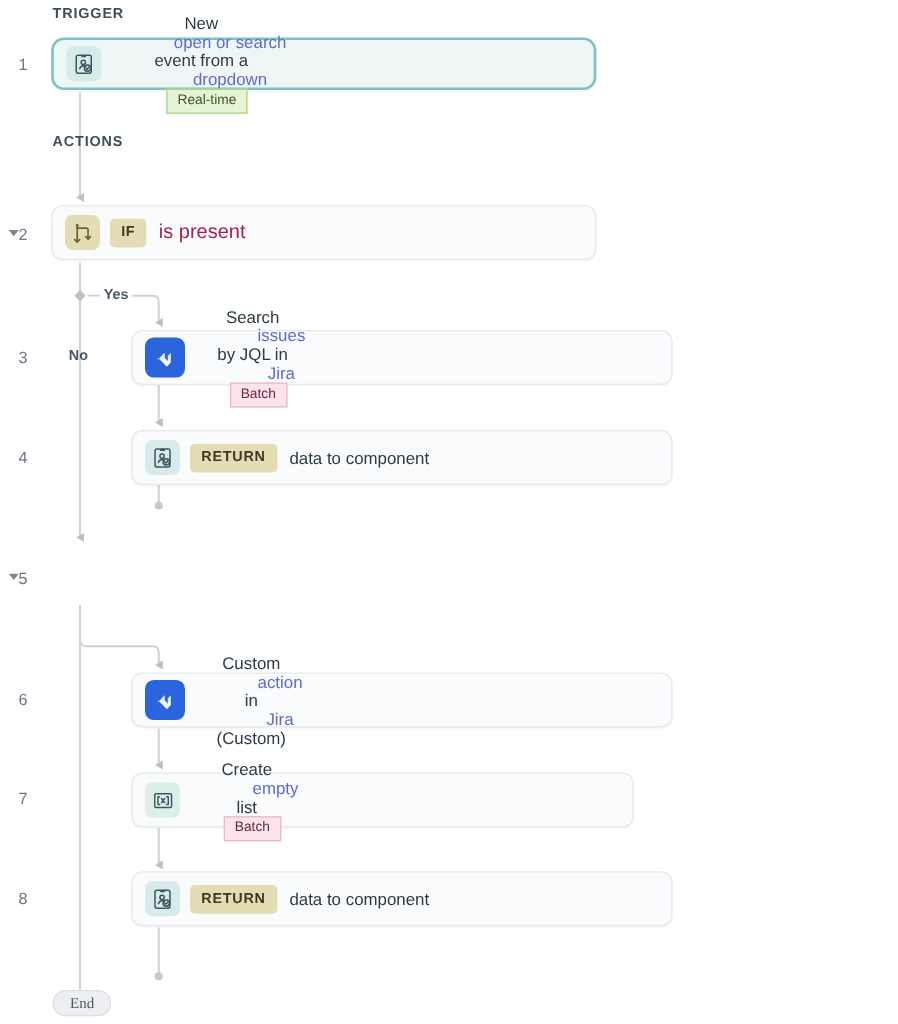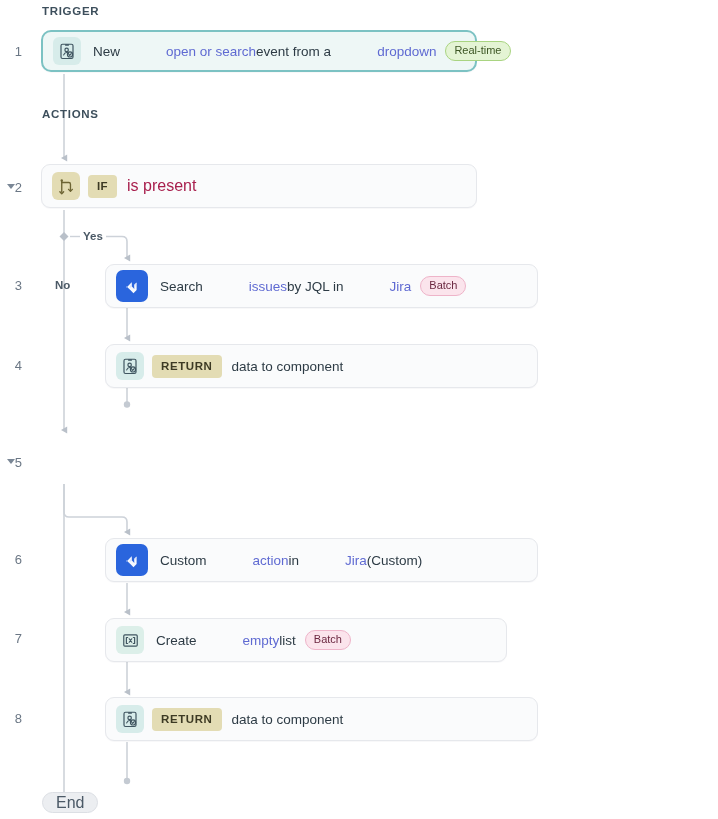--- a/index.html
+++ b/index.html
@@ -93,29 +93,30 @@
   .icon-box.jira { background: #2a65dd; width: 32px; height: 32px; border-radius: 7px; }
   .icon-box.mint { background: #dcefe9; }
 
   .card-text {
     margin-left: 12px;
     font-size: 13.5px;
     color: #2d3b45;
     white-space: nowrap;
     display: flex;
     align-items: center;
+    flex-direction: column;
   }
   .hl { color: #5f6ad2; margin-left: 46px; }
   .cond { color: #a81f4d; margin-left: 10px; }
 
   .badge {
     display: inline-block;
     margin-left: 9px;
     padding: 2px 8px 3px;
-    border-radius: 10px;
+    border-radius: 0;
     font-size: 11px;
     line-height: 13px;
   }
   .badge.green { background: #e4f4d4; border: 1px solid #a9d481; color: #3c5523; }
   .badge.pink  { background: #fbe4ec; border: 1px solid #eeb4c9; color: #6b2740; }
 
   .kw {
     display: inline-flex;
     align-items: center;
     height: 23px;
@@ -158,22 +159,23 @@
   .after-kw { margin-left: 10px; }
 
   .end-node {
     position: absolute;
     background: #eceef1;
     border: 1px solid #dcdfe4;
     border-radius: 11px;
     height: 21px;
     padding: 0 13px;
     display: flex; align-items: center;
-    font-size: 16px;
+    font-size: 12px;
     color: #4b5966;
+    font-family: Liberation Serif, serif;
   }
 </style>
 </head>
 <body>
 
 <div id="canvas">
 
   <svg class="wires" viewBox="0 0 718 819">
     <defs>
       <marker id="arrow" markerWidth="9" markerHeight="9" refX="4.2" refY="4.4" orient="auto" markerUnits="userSpaceOnUse">

